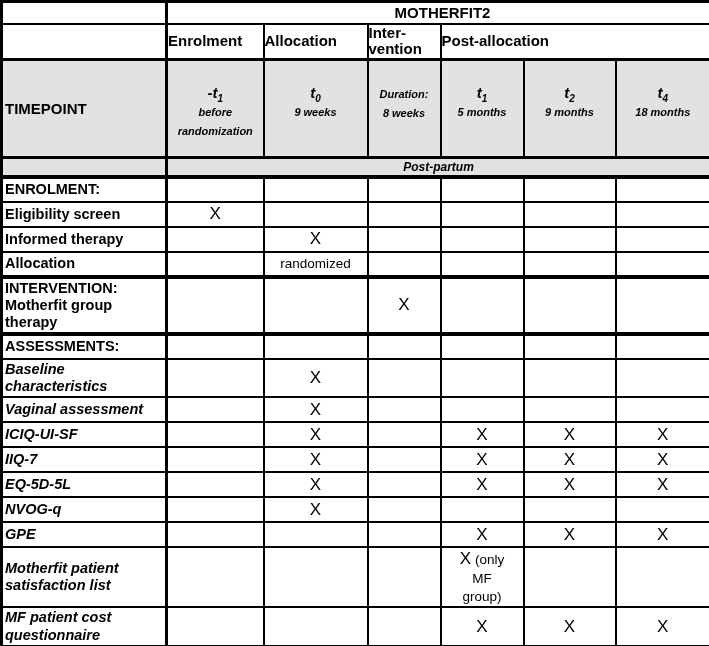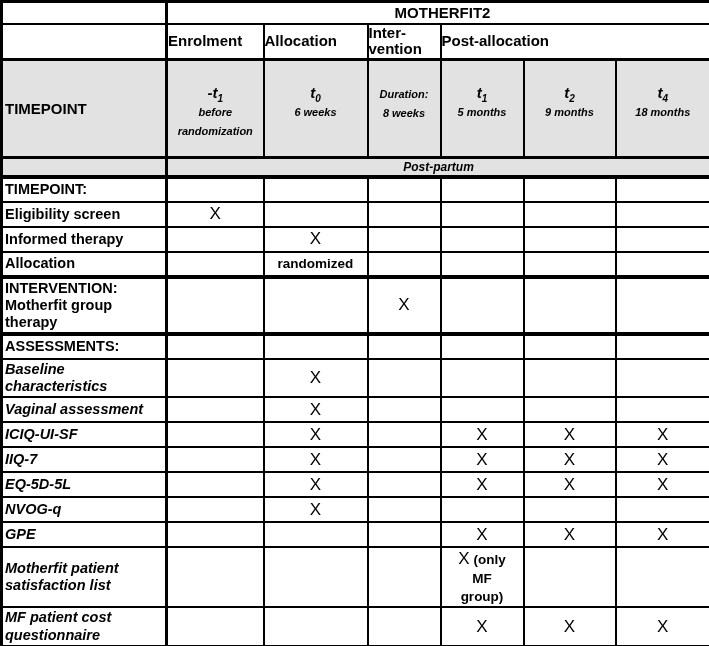--- a/index.html
+++ b/index.html
@@ -11,21 +11,21 @@
   td { border:2px solid #000; vertical-align:middle; overflow:hidden; padding:0; }
 
   
   .lbl { border-right:3px solid #000; font-weight:bold; font-size:14.5px;
          text-align:left; padding:1px 5px 1px 2px; line-height:1.18; white-space:pre-line; }
   .ital { font-style:italic; }
 
   
   .cel { text-align:center; font-size:16px; line-height:1.15; white-space:pre-line; padding:1px; }
   .mark { font-size:17px; font-weight:normal; }
-  .note { font-size:13.5px; font-weight:bold; }
+  .note { font-size:13.5px; font-weight:normal; }
 
   
   .title-cell { font-weight:bold; font-size:15px; text-align:center;padding-left:8px; }
   .group-cell { font-weight:bold; font-size:15px; text-align:left; white-space:pre-line; line-height:1.12; }
   .grey { background:var(--grey,#e2e2e2); }
   .tp-label { vertical-align:middle; font-size:15px; }
   .tp-cell { vertical-align:top; padding-top:6px; }
   .tp-wrap { display:flex; flex-direction:column; align-items:center; gap:6px; }
   .tp-sym { font-weight:bold; font-style:italic; font-size:15px; line-height:1; }
   .tp-sym sub { font-size:10px; line-height:0; }
@@ -81,21 +81,21 @@
         <td class="cel tp-cell grey">
           <div class="tp-wrap">
             <span class="tp-sym"><span>-t</span><sub>1</sub></span>
             <span class="tp-line">before</span>
             <span class="tp-line">randomization</span>
           </div>
         </td>
         <td class="cel tp-cell grey">
           <div class="tp-wrap">
             <span class="tp-sym"><span>t</span><sub>0</sub></span>
-            <span class="tp-line">6 weeks</span>
+            <span class="tp-line">9 weeks</span>
           </div>
         </td>
         <td class="cel tp-cell grey">
           <div class="tp-wrap" style="padding-top:3px;">
             <span class="tp-line">Duration:</span>
             <span class="tp-line">8 weeks</span>
           </div>
         </td>
         <td class="cel tp-cell grey">
           <div class="tp-wrap">
@@ -116,21 +116,21 @@
           </div>
         </td>
       </tr>
       <tr>
         <td class="lbl grey"></td>
         <td class="phase-cell grey" colspan="6">Post-partum</td>
       </tr>
     </thead>
     <tbody id="matrix-body">
         <tr>
-          <td class="lbl">TIMEPOINT:</td>
+          <td class="lbl">ENROLMENT:</td>
           <td class="cel"></td>
           <td class="cel"></td>
           <td class="cel"></td>
           <td class="cel"></td>
           <td class="cel"></td>
           <td class="cel"></td>
         </tr>
         <tr>
           <td class="lbl">Eligibility screen</td>
           <td class="cel mark">X</td>

